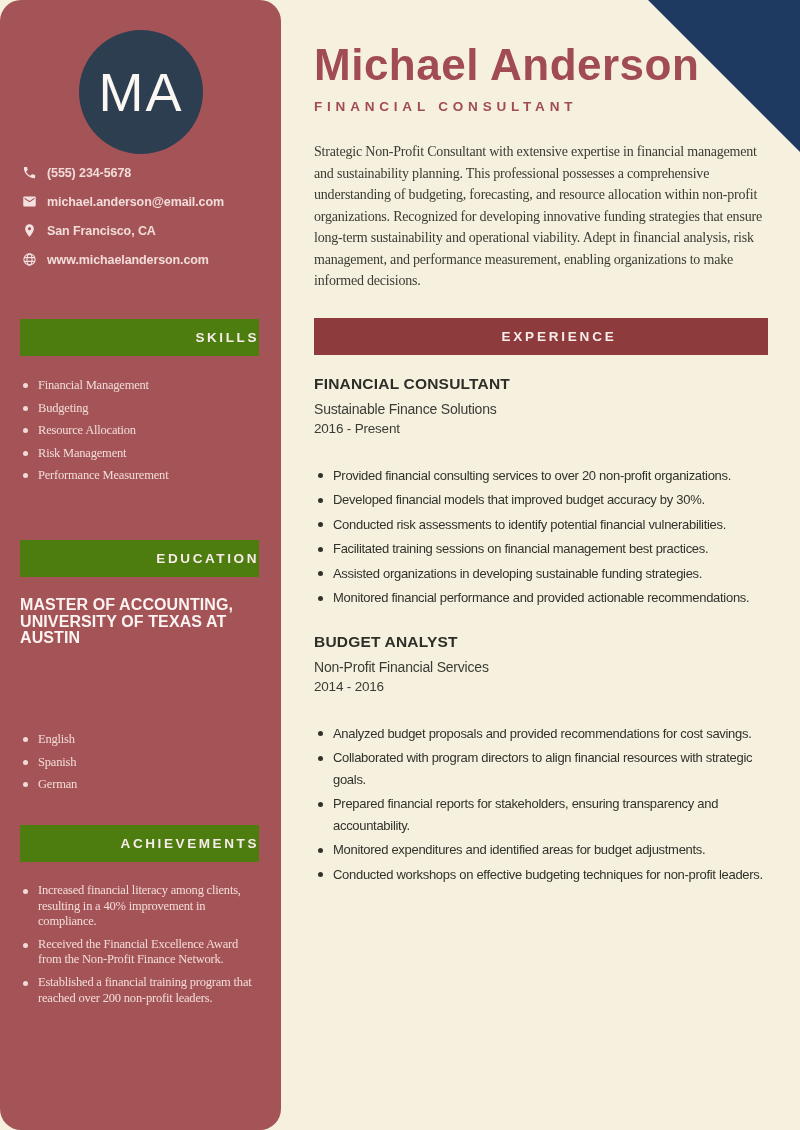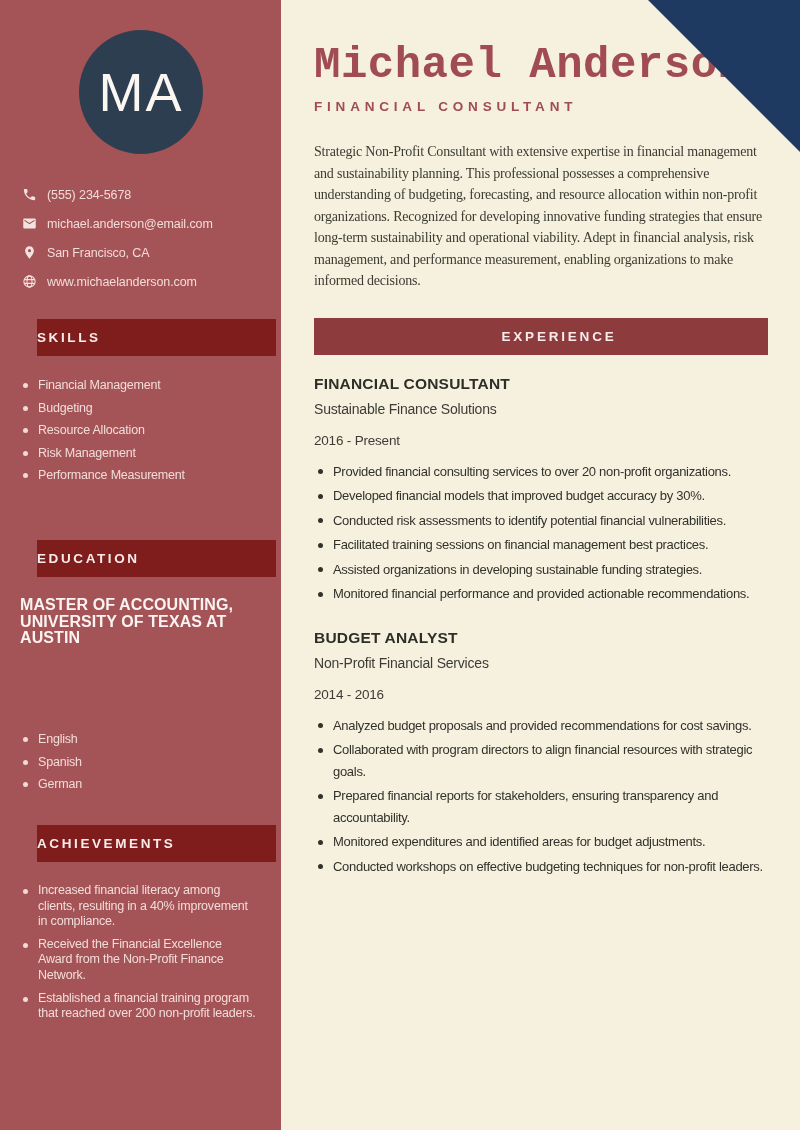--- a/index.html
+++ b/index.html
@@ -1,69 +1,69 @@
 <!DOCTYPE html>
 <html><head>
 <meta charset="utf-8">
 <style>
   * { margin:0; padding:0; box-sizing:border-box; }
   html,body { width:800px; height:1130px; }
   body { font-family:"Liberation Sans", sans-serif; background:#F5F1DE; overflow:hidden; }
   .page { position:relative; width:800px; height:1130px; overflow:hidden; }
 
   
-  .sidebar { position:absolute; left:0; top:0; width:281px; height:1130px; background:#A45456; }
+  .sidebar { position:absolute; left:0; top:0; width:281px; height:1130px; background:#A45456;border-radius:21px; }
   .avatar { position:absolute; left:79px; top:30px; width:124px; height:124px; border-radius:50%;
             background:#2D3E50; display:flex; align-items:center; justify-content:center; }
   .avatar span { color:#FBF7F2; font-size:54px; font-weight:500; letter-spacing:2px; }
 
-  .contact { position:absolute; left:22px; top:180px; right:10px; }
+  .contact { position:absolute; left:22px; top:158px; right:10px;font-weight:bold; }
   .contact-row { display:flex; align-items:center; height:29px; }
   .contact-row svg { width:15px; height:15px; flex:0 0 15px; margin-right:10px; }
   .contact-row .ctext { color:#F2DCDA; font-size:12.5px; letter-spacing:-0.1px; }
 
-  .band { position:absolute; left:37px; width:239px; height:37px; background:#7f1d1d;
-          display:flex; align-items:center; justify-content:flex-start; }
+  .band { position:absolute; left:20px; width:239px; height:37px; background:#4d7c0f;
+          display:flex; align-items:center; justify-content:flex-end; }
   .band span { color:#F7ECEA; font-size:13.5px; font-weight:bold; letter-spacing:2.6px; }
 
   .side-list { position:absolute; left:22px; width:240px; list-style:none; }
   .side-list li { position:relative; padding-left:16px; color:#F2DCDA; font-size:12.5px;
-                  letter-spacing:-0.2px; line-height:15.6px; }
+                  letter-spacing:-0.2px; line-height:15.6px;font-family:Liberation Serif, serif; }
   .side-list.spaced li { margin-bottom:7px; }
   .side-list li::before { content:""; position:absolute; left:1px; top:6px; width:5px; height:5px;
                   border-radius:50%; background:#F0DBD9; }
   .side-list.rows li { height:22.6px; line-height:22.6px; margin-bottom:0; }
   .side-list.rows li::before { top:9px; }
 
   .edu-text { position:absolute; left:20px; top:597px; width:242px; color:#FBF3F1;
               font-size:16px; font-weight:bold; line-height:16.5px; letter-spacing:0.1px; }
 
   
   .main { position:absolute; left:281px; top:0; width:519px; height:1130px; background:#F5F1DE;
           padding:0 32px 0 33px; }
   .corner-triangle { position:absolute; top:0; right:0; width:0; height:0;
           border-top:152px solid #1E3A60; border-left:152px solid transparent; }
 
-  .name { margin-top:42px; font-family:Liberation Mono, monospace; font-weight:bold;
+  .name { margin-top:42px; font-family:Liberation Sans, sans-serif; font-weight:bold;
           font-size:44px; color:#A14B53; letter-spacing:0.5px; line-height:46px; }
   .job-heading { margin-top:11px; color:#A14B53; font-size:13.5px; font-weight:bold;
           letter-spacing:4.8px; }
   .summary { margin-top:27px; width:456px; color:#3B3B33; font-size:14px; line-height:21.5px;
           letter-spacing:-0.2px;font-family:Liberation Serif, serif; }
 
   .exp-banner { margin-top:26px; width:454px; height:37px; background:#8E3B3E;
           display:flex; align-items:center; justify-content:center;padding-left:36px; }
   .exp-banner span { color:#F7ECEA; font-size:13.5px; font-weight:bold; letter-spacing:2.8px; }
 
   .job { margin-top:20px; }
   .job + .job { margin-top:24px; }
   .job-title { color:#2E2E28; font-size:15.5px; font-weight:bold; letter-spacing:0.2px; }
   .job-company { margin-top:8px; color:#3C3C36; font-size:14px; letter-spacing:-0.2px; }
-  .job-dates { margin-top:16px; color:#3C3C36; font-size:13.5px; letter-spacing:-0.2px; }
-  .job-bullets { margin-top:13px; list-style:none; width:460px; }
+  .job-dates { margin-top:4px; color:#3C3C36; font-size:13.5px; letter-spacing:-0.2px; }
+  .job-bullets { margin-top:29px; list-style:none; width:460px; }
   .job-bullets li { position:relative; padding-left:19px; color:#32322C; font-size:13px;
           letter-spacing:-0.3px; line-height:21.5px; margin-bottom:3px; }
   .job-bullets li::before { content:""; position:absolute; left:4px; top:8.5px; width:5px;
           height:5px; border-radius:50%; background:#32322C; }
 </style>
 </head>
 <body>
 
 <div class="page">
 

